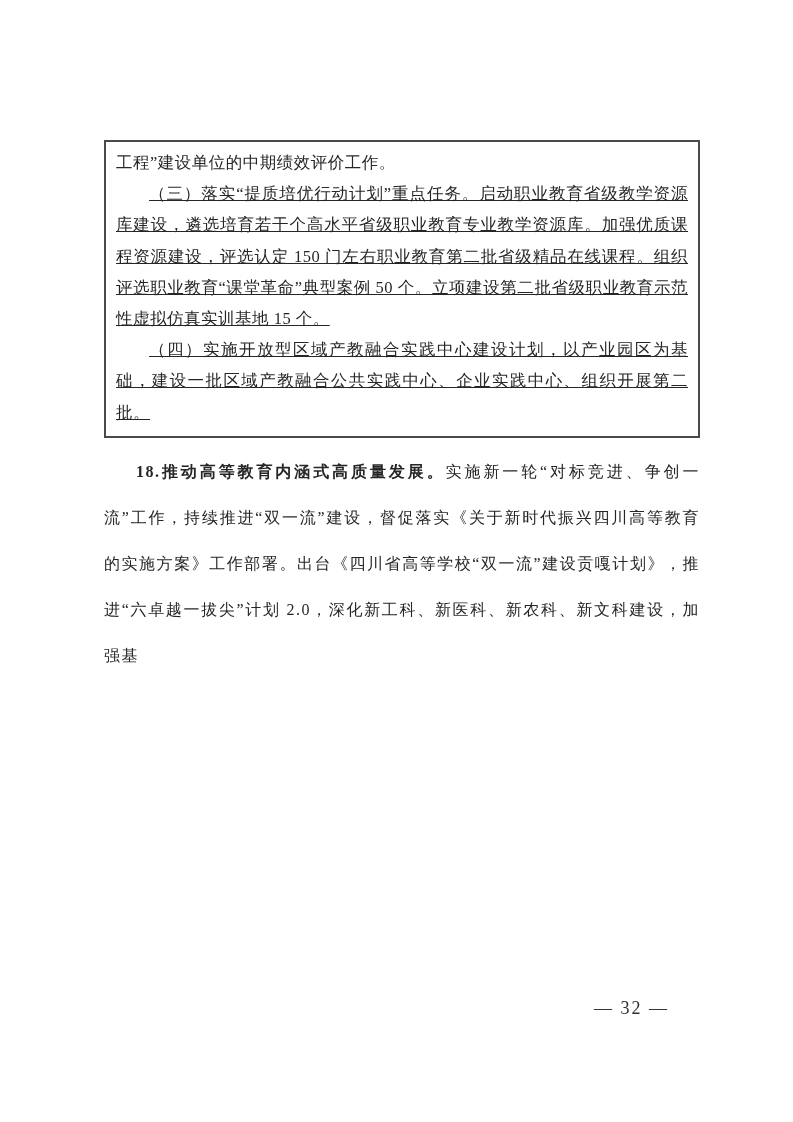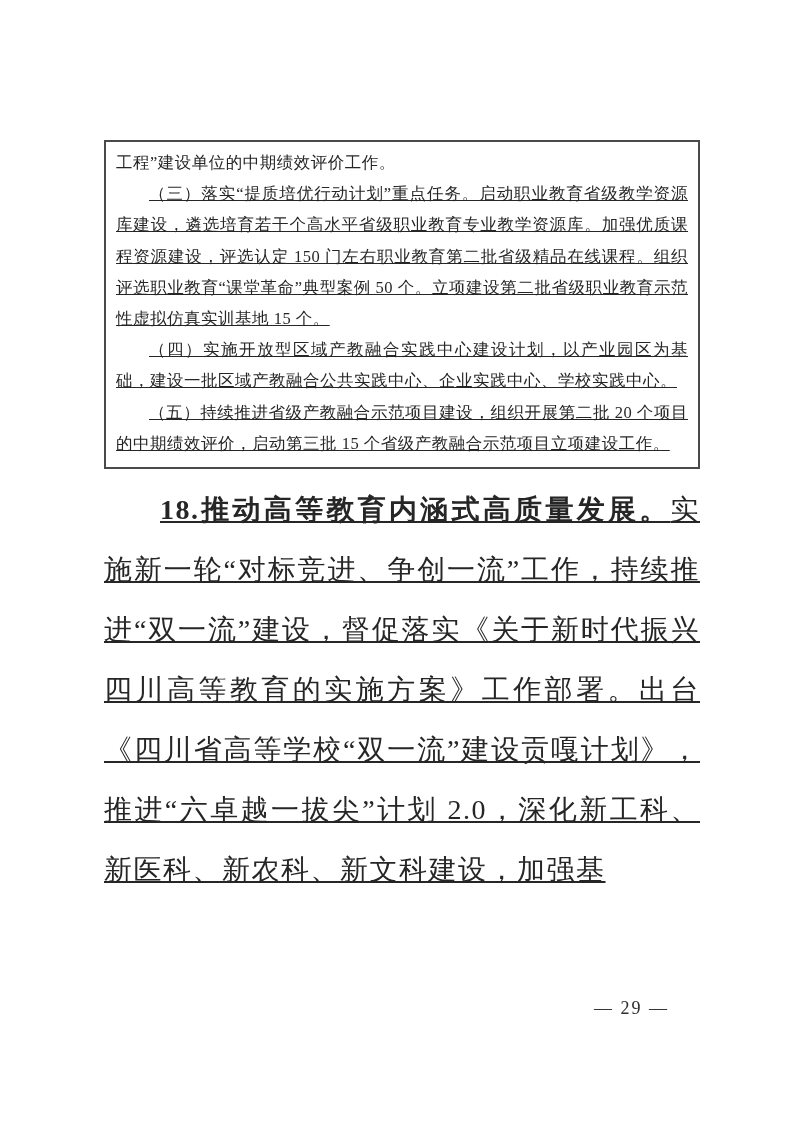--- a/index.html
+++ b/index.html
@@ -34,52 +34,50 @@
     text-justify: inter-character;
     letter-spacing: 0.5px;
   }
   .boxed-section p.indent { text-indent: 2em; text-decoration: underline; }
   .boxed-section strong { font-weight: bold; }
   
   .body-section {
     margin-top: 11px;
   }
   .body-section p {
-    font-size: 28px;
-    line-height: 60px;
+    font-size: 16px;
+    line-height: 46px;
     text-indent: 2em;
     text-align: justify;
     text-justify: inter-character;
     letter-spacing: 1.5px;
-    text-decoration: underline;
   }
   .body-section strong { font-weight: bold; }
   
   .footer {
     position: absolute;
     top: 998px;
     right: 124px;
     font-size: 18px;
     letter-spacing: 2px;
     color: #2e2e2e;
   }
 </style>
 </head>
 <body>
 
 <div class="page">
 
   <div class="boxed-section">
     <p>工程”建设单位的中期绩效评价工作。</p>
     <p class="indent">（三）落实“提质培优行动计划”重点任务。启动职业教育省级教学资源库建设，遴选培育若干个高水平省级职业教育专业教学资源库。加强优质课程资源建设，评选认定 150 门左右职业教育第二批省级精品在线课程。组织评选职业教育“课堂革命”典型案例 50 个。立项建设第二批省级职业教育示范性虚拟仿真实训基地 15 个。</p>
-    <p class="indent">（四）实施开放型区域产教融合实践中心建设计划，以产业园区为基础，建设一批区域产教融合公共实践中心、企业实践中心、学校实践中心。</p>
-    <p class="indent">（五）持续推进省级产教融合示范项目建设，组织开展第二批 20 个项目的中期绩效评价，启动第三批 15 个省级产教融合示范项目立项建设工作。</p>
+    <p class="indent">（四）实施开放型区域产教融合实践中心建设计划，以产业园区为基础，建设一批区域产教融合公共实践中心、企业实践中心、组织开展第二批。</p>
   </div>
 
   <div class="body-section">
     <p>
       <strong>18.推动高等教育内涵式高质量发展。</strong><span>实施新一轮“对标竞进、争创一流”工作，持续推进“双一流”建设，督促落实《关于新时代振兴四川高等教育的实施方案》工作部署。出台《四川省高等学校“双一流”建设贡嘎计划》，推进“六卓越一拔尖”计划 2.0，深化新工科、新医科、新农科、新文科建设，加强基</span>
     </p>
   </div>
 
-  <div class="footer">— 29 —</div>
+  <div class="footer">— 32 —</div>
 
 </div>
 
 </body></html>

